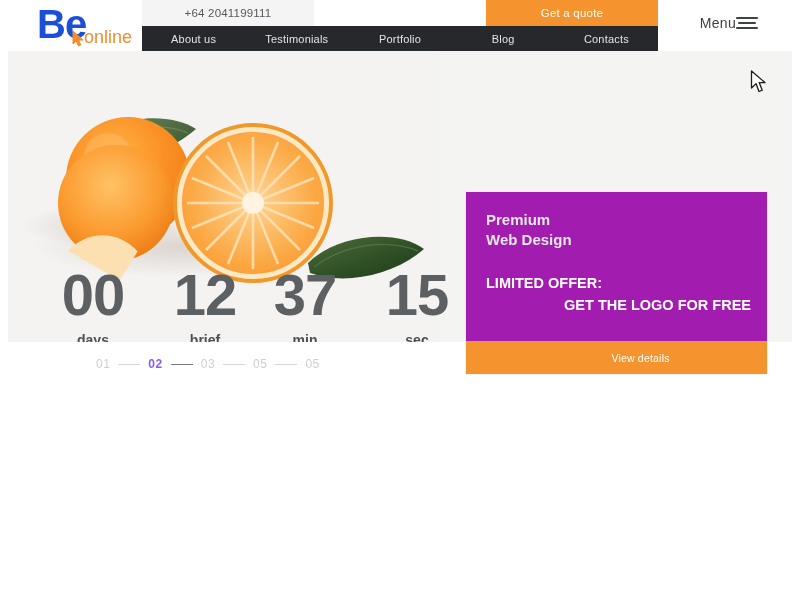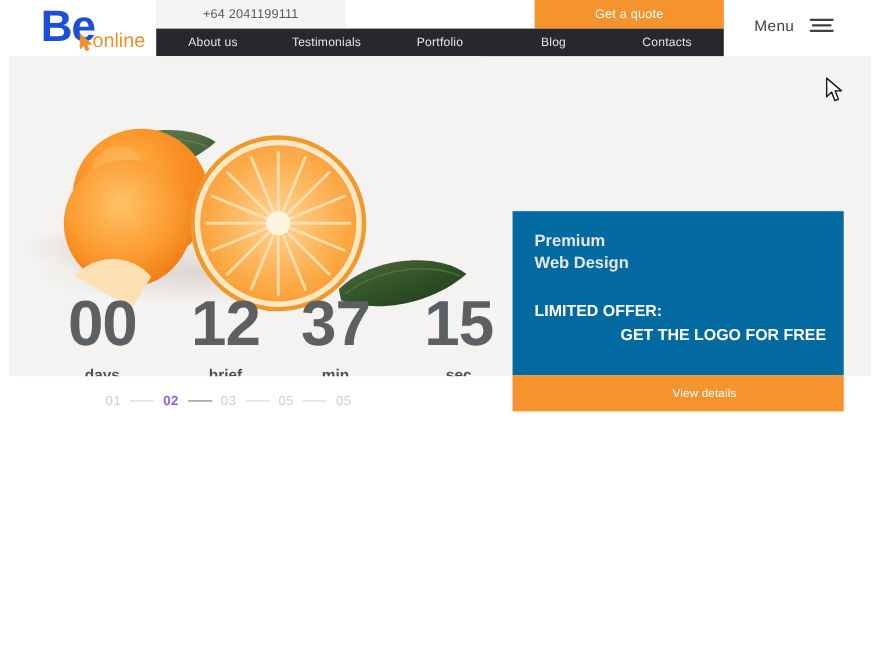--- a/index.html
+++ b/index.html
@@ -45,21 +45,21 @@
     background: #26282b; display: flex;
   }
   .nav-item {
     flex: 1 1 0; height: 26px;
     display: flex; align-items: center; justify-content: center;
     color: #e3e4e5; font-size: 11px; letter-spacing: .2px; cursor: pointer;
   }
 
   .menu-wrap {
     position: absolute; right: 42px; top: 15px;
-    display: flex; align-items: center; gap: 14px; cursor: pointer; text-align: center;
+    display: flex; align-items: center; gap: 0; cursor: pointer; text-align: center;
   }
   .menu-label { font-size: 14px; color: #3e4245; letter-spacing: .3px; }
   .burger { display: flex; flex-direction: column; justify-content: space-between; width: 22px; height: 12px; }
   .burger span { display:block; height: 1.6px; background: #3e4245; border-radius:1px; }
   .burger span:nth-child(2){ width: 18px; margin-left:2px; }
 
   
   .hero {
     position: absolute; left: 8px; top: 51px; width: 784px; height: 291px;
     background: #f4f4f3; overflow: hidden;
@@ -77,21 +77,21 @@
   .cd-0 { left: 22px; }
   .cd-1 { left: 134px; }
   .cd-2 { left: 234px; }
   .cd-3 { left: 346px; }
 
   
   .promo {
     position: absolute; left: 466px; top: 192px; width: 301px; height: 182px;
     box-shadow: 0 0 0 1px rgba(0,0,0,.03);
   }
-  .promo-body { position: absolute; left:0; top:0; width: 301px; height: 149px; background: #0369a1; }
+  .promo-body { position: absolute; left:0; top:0; width: 301px; height: 149px; background: #a21caf; }
   .promo-kicker {
     position: absolute; left: 20px; top: 18px;
     font-size: 15px; font-weight: bold; color: #e6e7e8; line-height: 20px;
   }
   .promo-offer {
     position: absolute; left: 20px; top: 80px; width: 265px;
     font-size: 14.5px; font-weight: bold; color: #ffffff; line-height: 22px;
   }
   .promo-offer .line2 { display: block; text-align: right; }
   .promo-btn {

